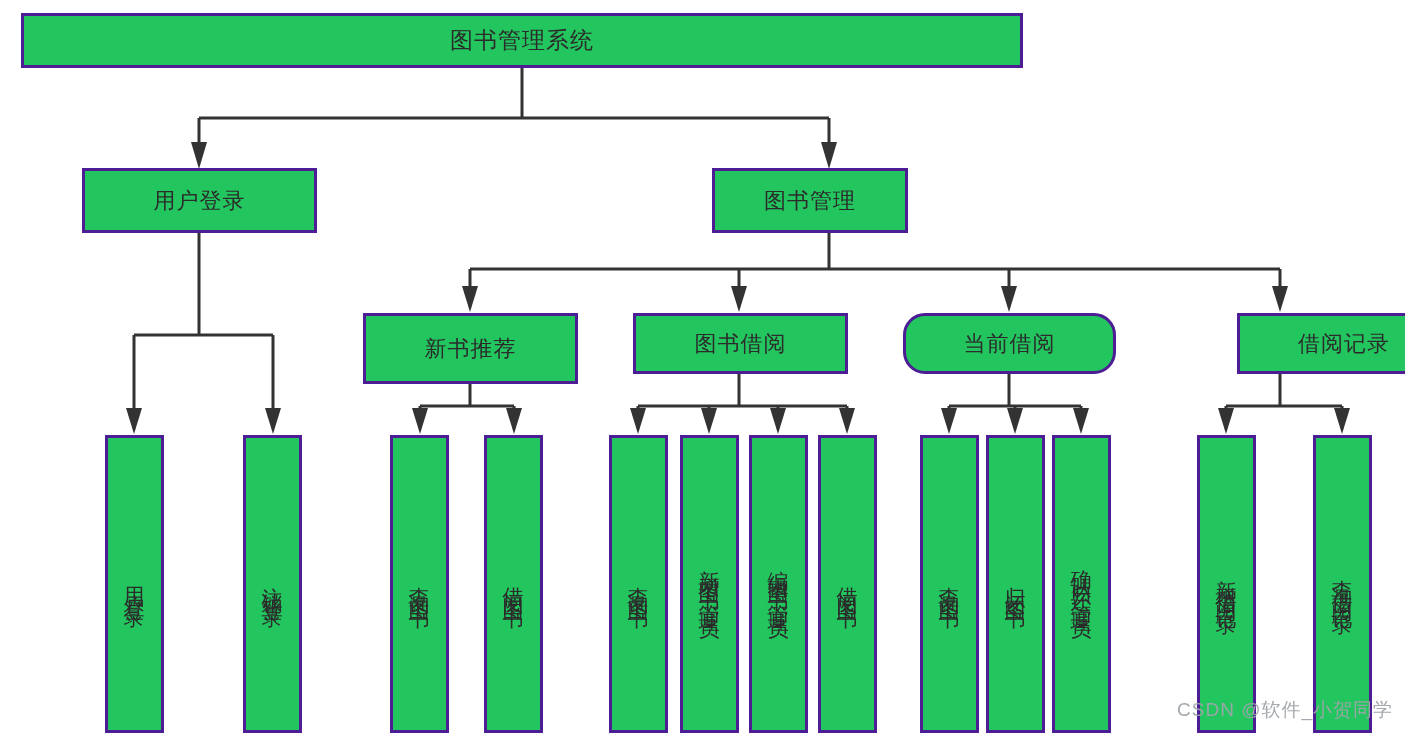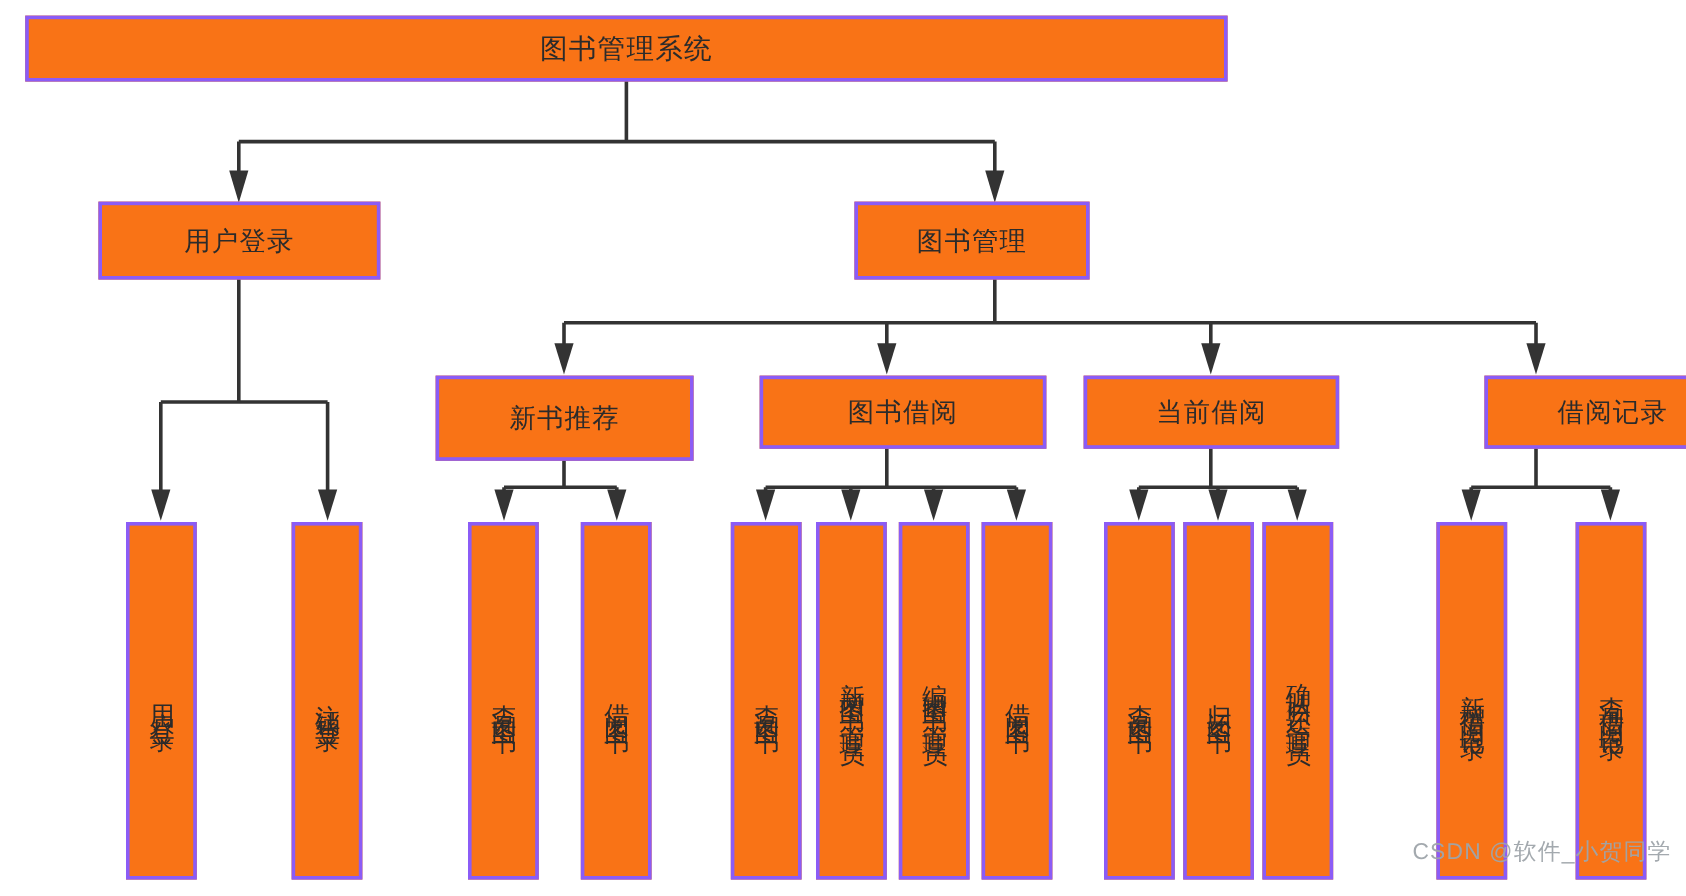--- a/index.html
+++ b/index.html
@@ -13,22 +13,22 @@
     overflow: hidden;
   }
   .connectors {
     position: absolute;
     left: 0; top: 0;
     width: 1405px; height: 747px;
     z-index: 1;
   }
   .node {
     position: absolute;
-    border: 3px solid #8b5cf6;
-    background: #f97316;
+    border: 3px solid #4c1d95;
+    background: #22c55e;
     color: #2b2b2b;
     display: flex;
     align-items: center;
     justify-content: center;
     z-index: 2;
   }
   .node.h { font-size: 22px; letter-spacing: 1px; }
   .node.root { font-size: 23px; }
   .node.leaf {
     top: 435px;
@@ -105,22 +105,22 @@
       <polygon points="1334,408 1350,408 1342,434"></polygon>
     </g>
   </svg>
 
   <div class="node root h" style="left:21px; top:13px; width:1002px; height:55px;">图书管理系统</div>
 
   <div class="node h" style="left:82px; top:168px; width:235px; height:65px;">用户登录</div>
   <div class="node h" style="left:712px; top:168px; width:196px; height:65px;">图书管理</div>
 
   <div class="node h" style="left:363px; top:313px; width:215px; height:71px;font-family:Liberation Mono, monospace;">新书推荐</div>
-  <div class="node h" style="left:633px; top:313px; width:239px; height:61px;font-family:Liberation Mono, monospace;">图书借阅</div>
-  <div class="node h" style="left:903px; top:313px; width:213px; height:61px;">当前借阅</div>
+  <div class="node h" style="left:633px; top:313px; width:215px; height:61px;font-family:Liberation Mono, monospace;">图书借阅</div>
+  <div class="node h" style="left:903px; top:313px; width:213px; height:61px;border-radius:22px;">当前借阅</div>
   <div class="node h" style="left:1237px; top:313px; width:214px; height:61px;">借阅记录</div>
 
   <div class="node leaf" style="left:105px;">
     <div class="vtext">用户登录</div>
   </div>
   <div class="node leaf" style="left:243px;">
     <div class="vtext">注销登录</div>
   </div>
 
   <div class="node leaf" style="left:390px;">

